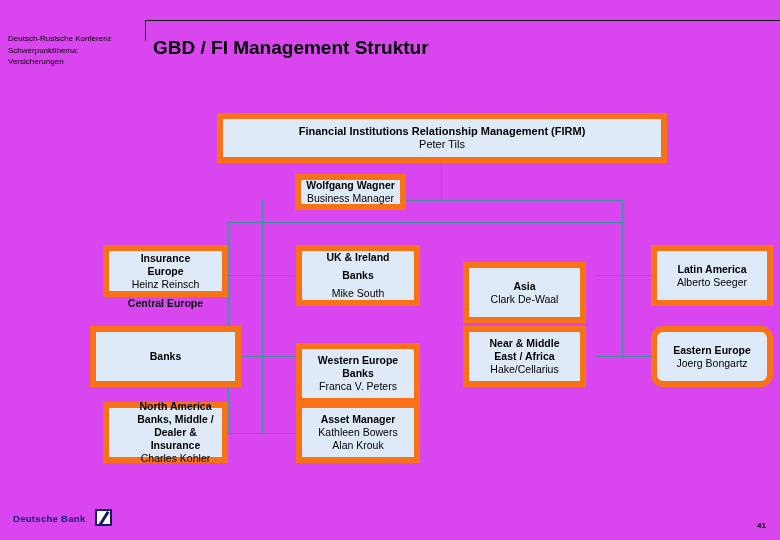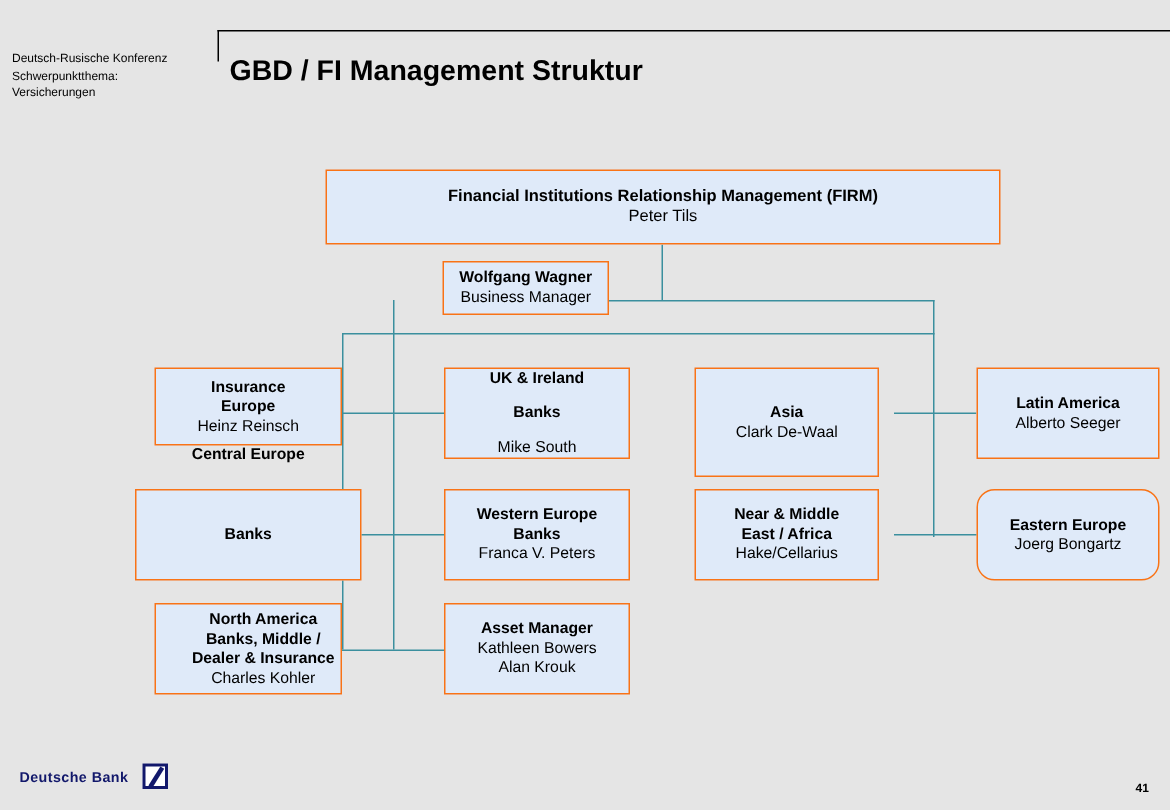--- a/index.html
+++ b/index.html
@@ -10,21 +10,21 @@
     width: 780px;
     height: 540px;
     background: #ffffff;
     font-family: "Liberation Sans", sans-serif;
     overflow: hidden;
   }
   #slide {
     position: relative;
     width: 780px;
     height: 540px;
-    background: #e5e5e5;
+    background: #d946ef;
   }
 
   
   .hdr-hline {
     position: absolute;
     left: 145px;
     top: 20px;
     width: 635px;
     height: 1px;
     background: #000000;
@@ -56,21 +56,21 @@
     color: #000000;
     letter-spacing: 0px;
     white-space: nowrap;
   }
 
   
   .node {
     position: absolute;
     box-sizing: border-box;
     background: #dfeaf9;
-    border: 1px solid #f97316;
+    border: 6px solid #f97316;
     display: flex;
     flex-direction: column;
     align-items: center;
     justify-content: center;
     text-align: center;
     color: #000000;
     z-index: 3;
   }
   .node .ttl {
     font-size: 10.5px;
@@ -185,37 +185,37 @@
     <div class="ttl">Europe</div>
     <div class="person">Heinz Reinsch</div>
   </div>
 
   <div class="node" style="left:296px; top:245px; width:124px; height:61px;justify-content:space-between;">
     <div class="ttl">UK &amp; Ireland</div>
     <div class="ttl">Banks</div>
     <div class="person">Mike South</div>
   </div>
 
-  <div class="node" style="left:463px; top:245px; width:123px; height:73px;">
+  <div class="node" style="left:463px; top:262px; width:123px; height:61px;">
     <div class="ttl">Asia</div>
     <div class="person">Clark De-Waal</div>
   </div>
 
   <div class="node" style="left:651px; top:245px; width:122px; height:61px;">
     <div class="ttl">Latin America</div>
     <div class="person">Alberto Seeger</div>
   </div>
 
   <div class="node" style="left:90px; top:326px; width:151px; height:61px;gap:40px;">
     <div class="ttl">Central Europe</div>
     <div class="ttl">Banks</div>
     <div class="person">HP Ludescher</div>
   </div>
 
-  <div class="node" style="left:296px; top:326px; width:124px; height:61px;">
+  <div class="node" style="left:296px; top:343px; width:124px; height:61px;">
     <div class="ttl">Western Europe</div>
     <div class="ttl">Banks</div>
     <div class="person">Franca V. Peters</div>
   </div>
 
   <div class="node" style="left:463px; top:326px; width:123px; height:61px;">
     <div class="ttl">Near &amp; Middle</div>
     <div class="ttl">East / Africa</div>
     <div class="person">Hake/Cellarius</div>
   </div>

